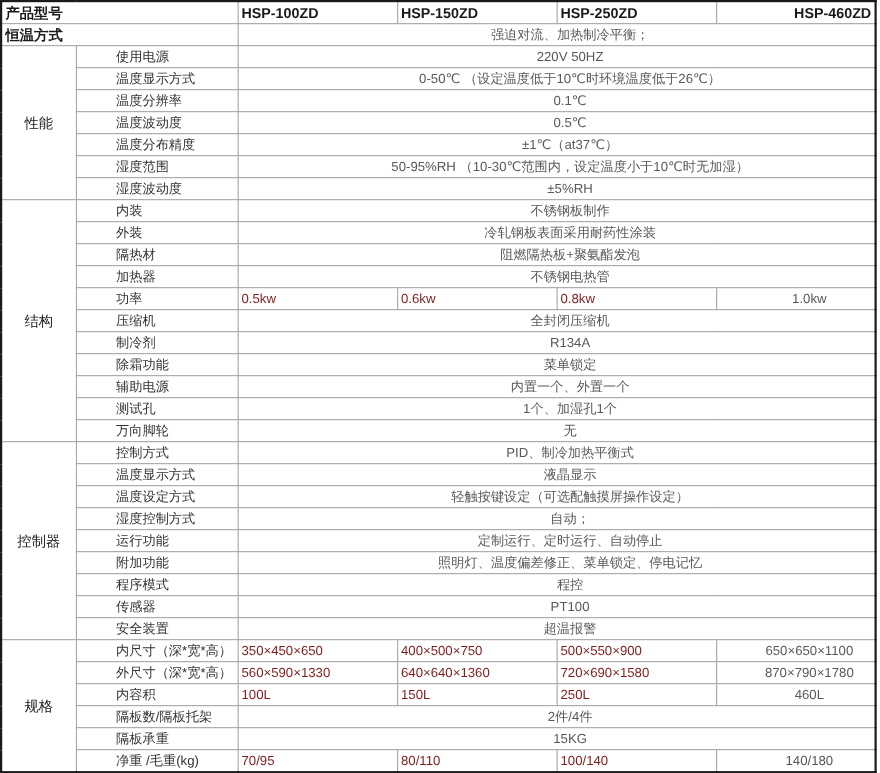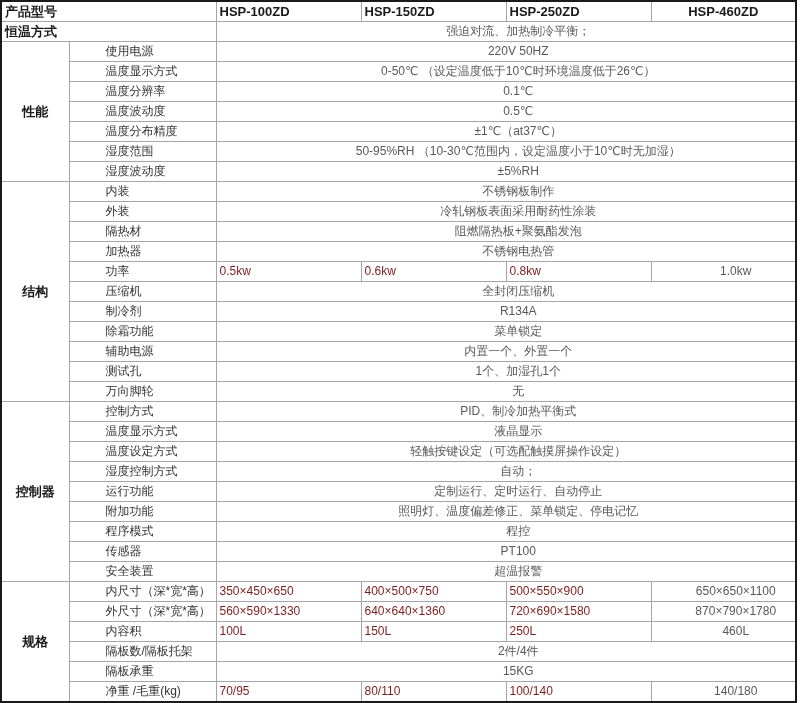--- a/index.html
+++ b/index.html
@@ -7,22 +7,22 @@
        font-family:"Liberation Sans","DejaVu Sans",sans-serif;}
   table.spec{border-collapse:collapse;table-layout:fixed;width:795px;margin:0;
              border:2px solid #1a1a1a;}
   col.c-sec{width:68px;}
   col.c-attr{width:147px;}
   col.c-m{width:145px;}
   th,td{border:1px solid #a6a6a6;height:19px;padding:0 3px;
         font-size:12px;line-height:19px;overflow:hidden;white-space:nowrap;
         font-weight:normal;}
   th{font-weight:bold;color:#1a1a1a;font-size:13px;text-align:left;}
-  th.center{text-align:center;}
-  td.sec{font-weight:bold;color:#1a1a1a;text-align:center;font-size:13px;}
+  th.center{text-align:right;}
+  td.sec{font-weight:normal;color:#1a1a1a;text-align:center;font-size:13px;}
   td.lbl{text-align:left;color:#333333;padding-left:36px;}
   td.val{text-align:left;color:#7f1d1d;}
   td.val-c{text-align:center;color:#595959;padding-left:28px;}
 </style>
 </head>
 <body>
 
 <table class="spec">
   <colgroup>
     <col class="c-sec">

